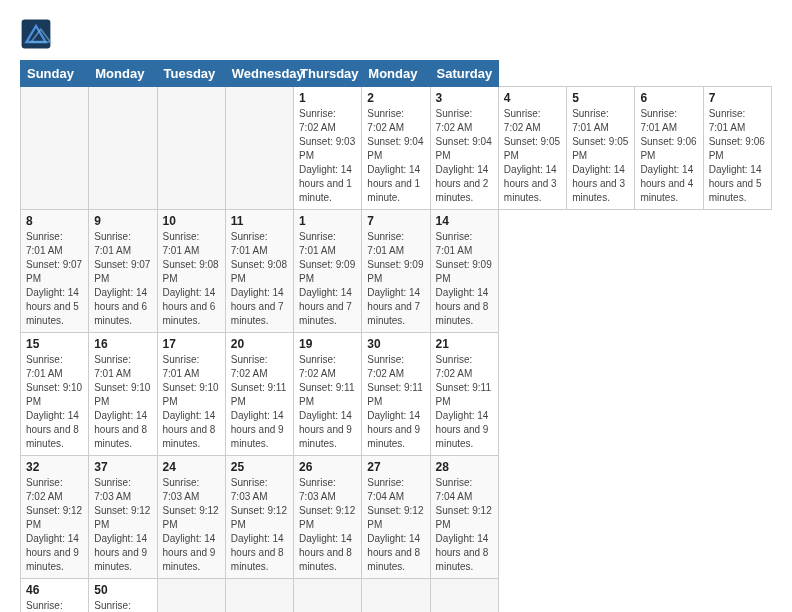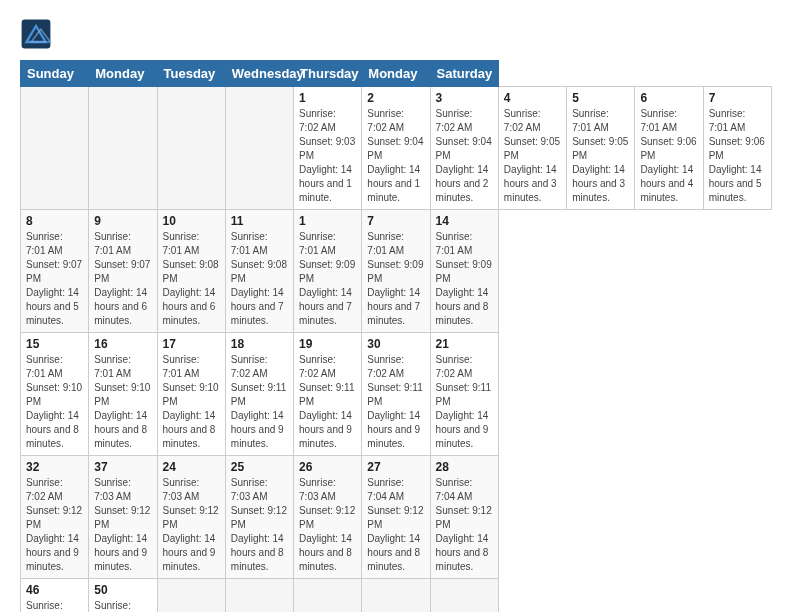--- a/index.html
+++ b/index.html
@@ -200,21 +200,21 @@
           </td>
           <td>
             <span class="day-num">16</span>
             <div class="day-info">Sunrise: 7:01 AM<br>Sunset: 9:10 PM<br>Daylight: 14 hours and 8 minutes.</div>
           </td>
           <td>
             <span class="day-num">17</span>
             <div class="day-info">Sunrise: 7:01 AM<br>Sunset: 9:10 PM<br>Daylight: 14 hours and 8 minutes.</div>
           </td>
           <td>
-            <span class="day-num">18</span>
+            <span class="day-num">20</span>
             <div class="day-info">Sunrise: 7:02 AM<br>Sunset: 9:11 PM<br>Daylight: 14 hours and 9 minutes.</div>
           </td>
           <td>
             <span class="day-num">19</span>
             <div class="day-info">Sunrise: 7:02 AM<br>Sunset: 9:11 PM<br>Daylight: 14 hours and 9 minutes.</div>
           </td>
           <td>
             <span class="day-num">30</span>
             <div class="day-info">Sunrise: 7:02 AM<br>Sunset: 9:11 PM<br>Daylight: 14 hours and 9 minutes.</div>
           </td>

